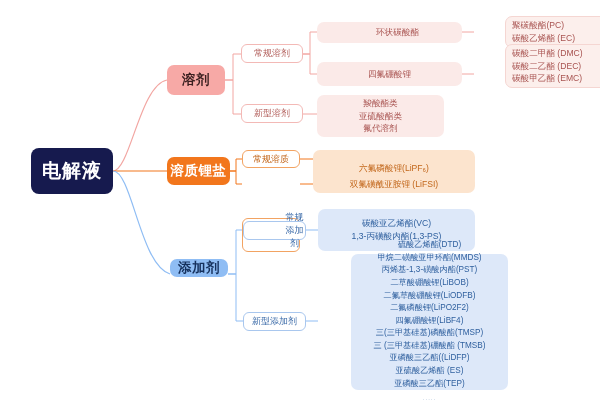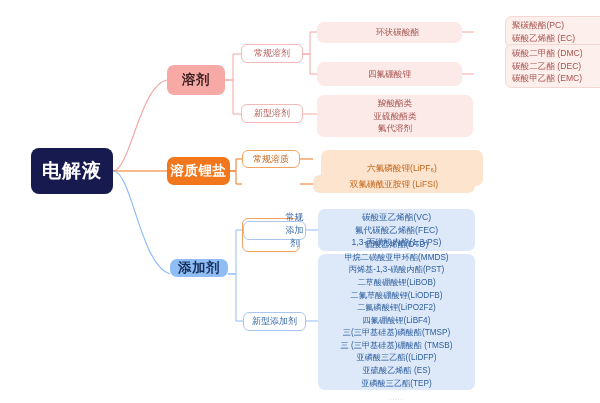--- a/index.html
+++ b/index.html
@@ -35,21 +35,21 @@
 
   
   .l3{border-radius:7px;font-size:8.6px;line-height:12.6px;padding:4px 6px;
       flex-direction:column;justify-content:center;}
   .l3.pinkfill{background:#FBEAE8;color:#A85350;}
   .l3.pinkfill2{background:#FCEFEC;color:#A85350;border:1px solid #F5D6D2;margin-left:31px;}
   .l3.orangefill{background:#FCE4CE;color:#C2671B;}
   .l3.bluefill{background:#DDE8F9;color:#2E5F9E;}
   .l3 .ln{white-space:nowrap;}
 
-  .tiny{font-size:8.2px;}
+  .tiny{font-size:8.2px;margin-left:33px;}
   .dots{font-size:6px;letter-spacing:1px;color:#8FA9CC;margin-top:2px;}
 </style>
 </head>
 <body>
 
 <div id="canvas">
 
   <svg class="links" viewBox="0 0 600 403">
 
     <path d="M113,171 C130,171 140,85 167,80" stroke="#F2A6A2" stroke-width="1.2" fill="none"></path>
@@ -108,58 +108,57 @@
     <span class="ln">聚碳酸酯(PC)</span>
     <span class="ln">碳酸乙烯酯 (EC)</span>
   </div>
 
   <div class="node l3 pinkfill2" style="left:474px;top:44px;width:112px;height:44px;align-items:flex-start;">
     <span class="ln">碳酸二甲酯 (DMC)</span>
     <span class="ln">碳酸二乙酯 (DEC)</span>
     <span class="ln">碳酸甲乙酯 (EMC)</span>
   </div>
 
-  <div class="node l3 pinkfill" style="left:317px;top:95px;width:156px;height:42px;">
+  <div class="node l3 pinkfill" style="left:317px;top:95px;width:127px;height:42px;">
     <span class="ln">羧酸酯类</span>
     <span class="ln">亚硫酸酯类</span>
     <span class="ln">氟代溶剂</span>
   </div>
 
   <div class="node l1 salt" style="left:167px;top:157px;width:63px;height:28px;">
     <span>溶质锂盐</span>
   </div>
 
   <div class="node l2 orangeb" style="left:242px;top:150px;width:58px;height:18px;">
     <span>常规溶质</span>
   </div>
   <div class="node l2 orangeb" style="left:242px;top:175px;width:58px;height:34px;margin-top:43px;">
     <span>新型溶质</span>
   </div>
 
-  <div class="node l3 orangefill" style="left:321px;top:150px;width:162px;height:36px;">
+  <div class="node l3 orangefill" style="left:313px;top:150px;width:162px;height:36px;">
     <span class="ln">六氟磷酸锂(LiPF₆)</span>
   </div>
   <div class="node l3 orangefill" style="left:313px;top:175px;width:162px;height:18px;">
     <span class="ln">双氟磺酰亚胺锂 (LiFSI)</span>
   </div>
 
   <div class="node l1 additive" style="left:170px;top:259px;width:58px;height:18px;">
     <span>添加剂</span>
   </div>
 
   <div class="node l2 blueb" style="left:243px;top:221px;width:63px;height:19px;padding-left:40px;">
     <span>常规添加剂</span>
   </div>
   <div class="node l2 blueb" style="left:243px;top:312px;width:63px;height:19px;">
     <span>新型添加剂</span>
   </div>
 
   <div class="node l3 bluefill" style="left:318px;top:209px;width:157px;height:42px;">
     <span class="ln">碳酸亚乙烯酯(VC)</span>
-    <span class="ln">氟代碳酸乙烯酯(FEC)</span>
     <span class="ln">1,3-丙磺酸内酯(1,3-PS)</span>
   </div>
 
   <div class="node l3 bluefill tiny" style="left:318px;top:254px;width:157px;height:136px;">
     <span class="ln">硫酸乙烯酯(DTD)</span>
     <span class="ln">甲烷二磺酸亚甲环酯(MMDS)</span>
     <span class="ln">丙烯基-1,3-磺酸内酯(PST)</span>
     <span class="ln">二草酸硼酸锂(LiBOB)</span>
     <span class="ln">二氟草酸硼酸锂(LiODFB)</span>
     <span class="ln">二氟磷酸锂(LiPO2F2)</span>

